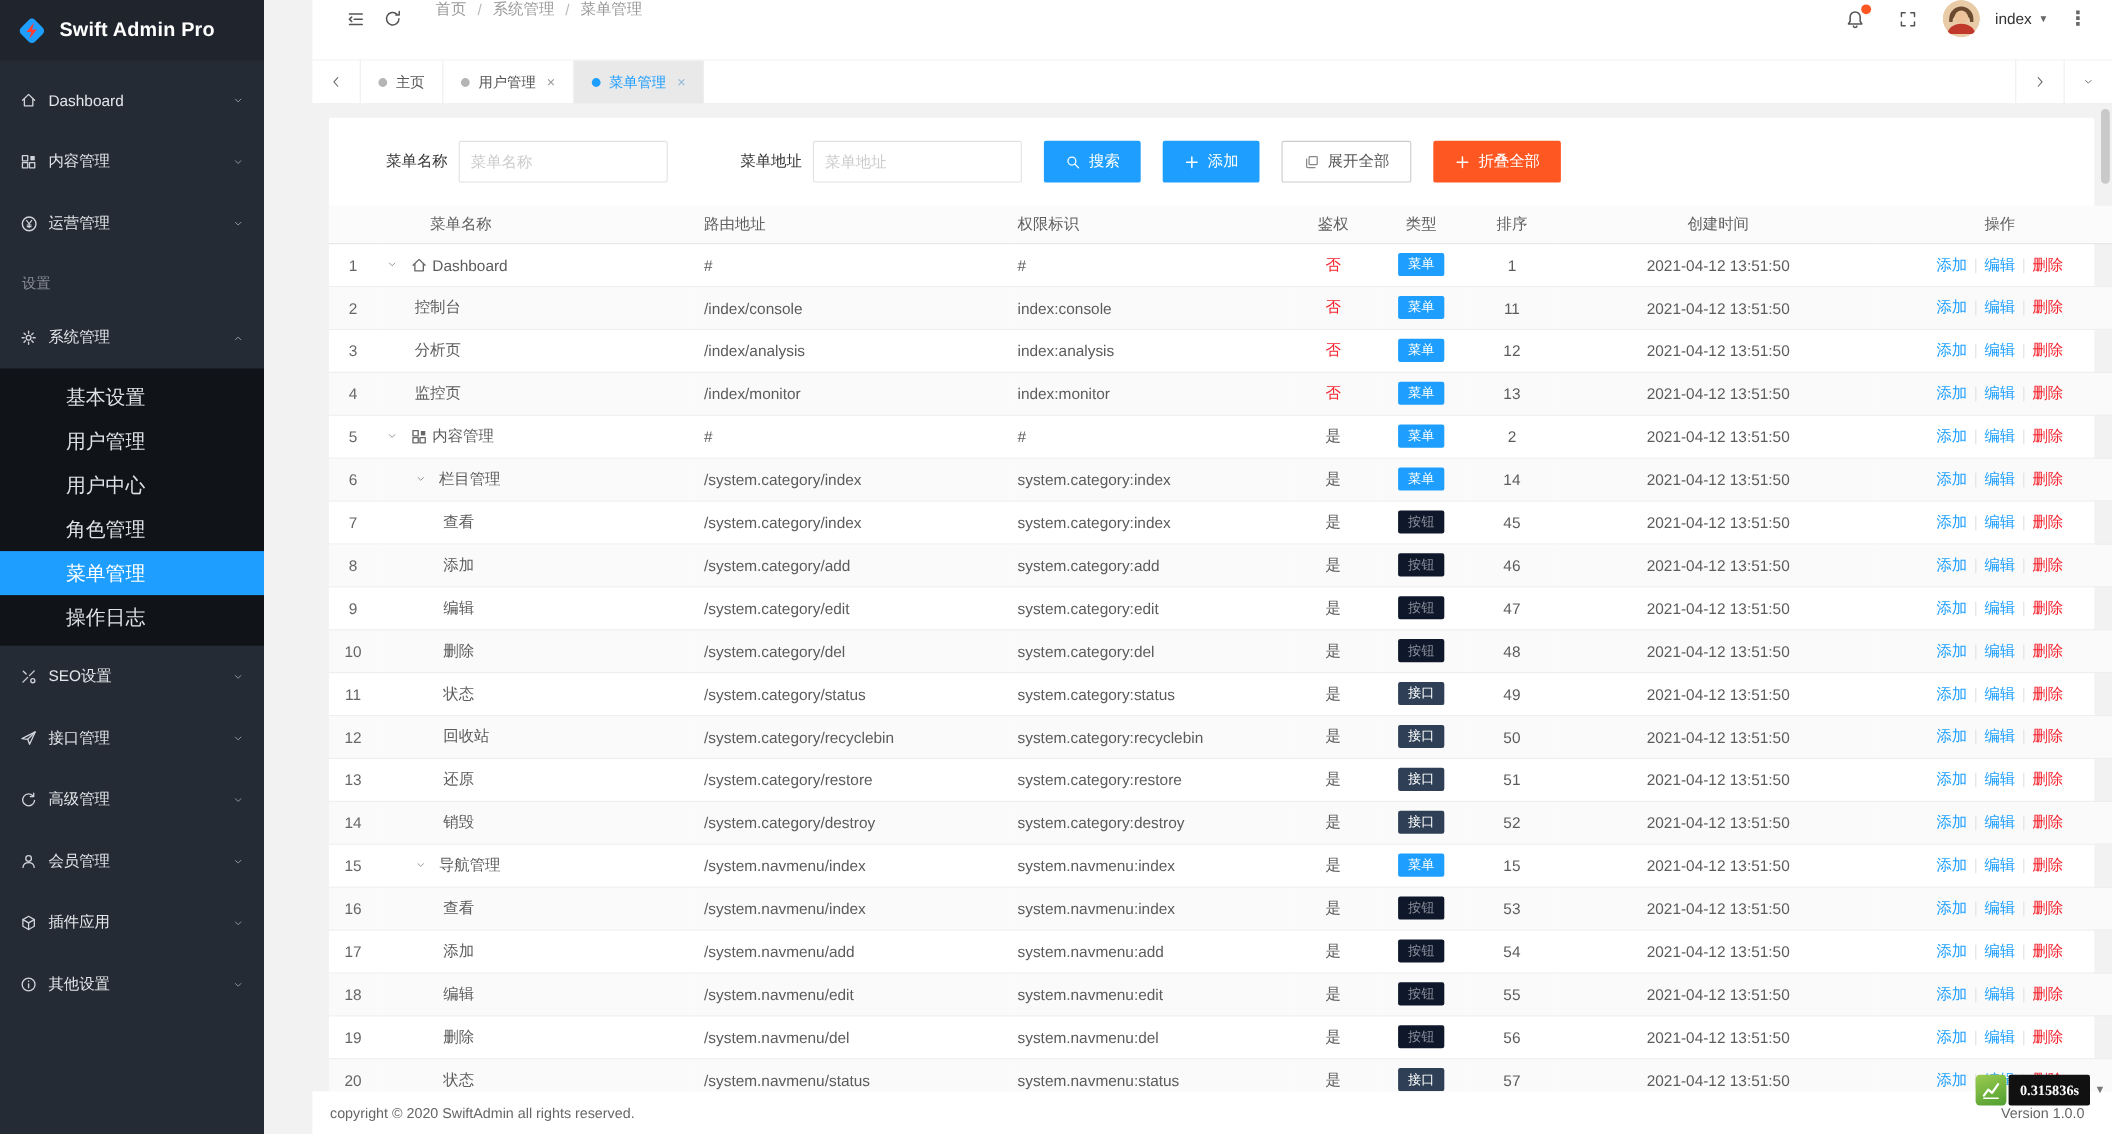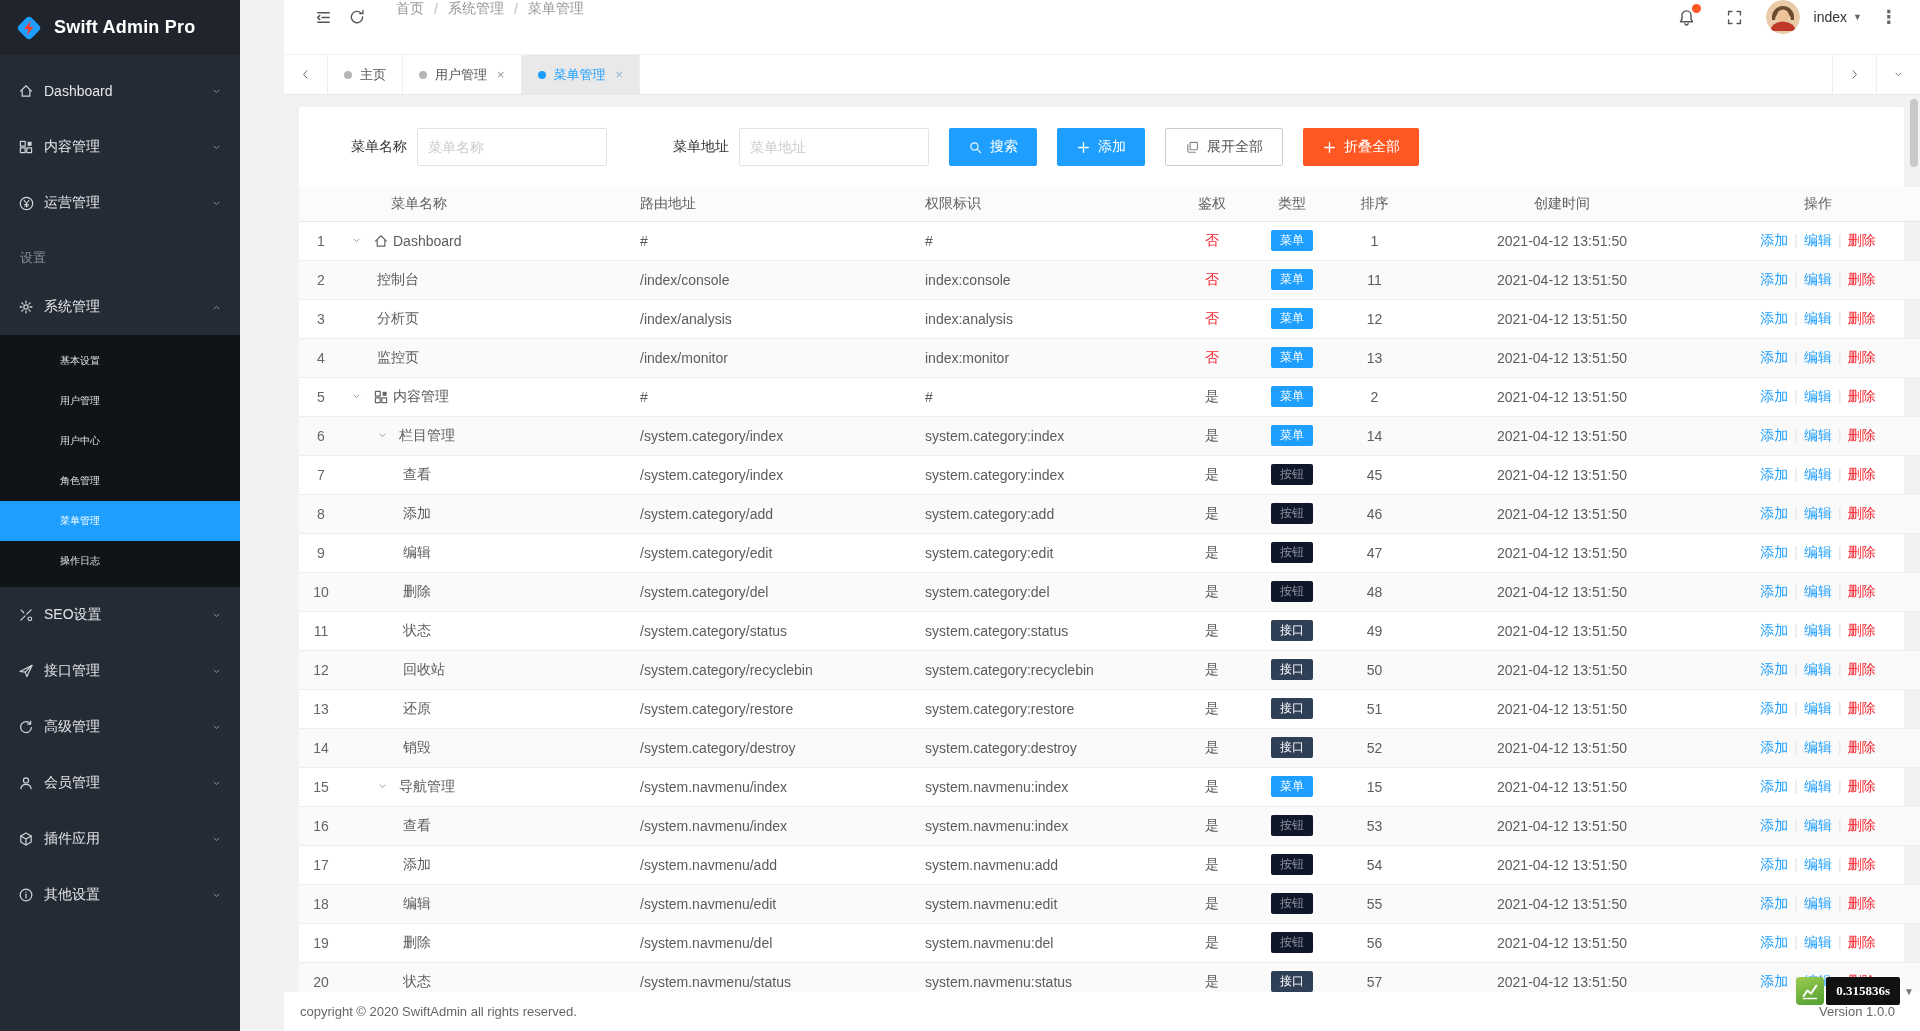--- a/index.html
+++ b/index.html
@@ -12,21 +12,21 @@
   .logo { height:55px; display:flex; align-items:center; gap:10px; padding:0 14px; background:#20252d; }
   .logo-title { color:#fff; font-size:18px; font-weight:bold; letter-spacing:.2px; white-space:nowrap; }
   .menu { flex:1; overflow:hidden; padding-top:8px; }
   .menu-item { height:56px; display:flex; align-items:center; padding:0 18px; cursor:pointer; font-size:14px; color:#e3e6ea; }
   .menu-item .mi-icon { width:26px; display:flex; align-items:center; color:#cfd4da; }
   .menu-item .mi-label { flex:1; }
   .menu-item .mi-chevron { color:#9aa1ab; display:flex; }
   .menu-item .mi-chevron.up svg { transform:rotate(180deg); }
   .section-label { height:48px; line-height:54px; padding-left:20px; font-size:13px; color:#878d97; }
   .submenu { background:#101318; padding:6px 0; }
-  .sub-item { height:40px; line-height:40px; padding-left:60px; font-size:10px; color:#dfe2e6; cursor:pointer; }
+  .sub-item { height:40px; line-height:40px; padding-left:60px; font-size:18px; color:#dfe2e6; cursor:pointer; }
   .sub-item.active { background:#1e9fff; color:#fff; }
 
   
   .main { flex:1; display:flex; flex-direction:column; position:relative; min-width:0; }
 
   
   .topbar { height:55px; background:#fff; display:flex; align-items:flex-start; padding:0 18px 0 22px; border-bottom:1px solid #f2f2f2; }
   .tb-icon { width:34px; height:34px; display:flex; align-items:center; justify-content:center; color:#555; cursor:pointer; position:relative; }
   .breadcrumb { display:flex; align-items:center; gap:10px; margin-left:22px; color:#999; font-size:14px; }
   .breadcrumb .crumb { cursor:pointer; }

